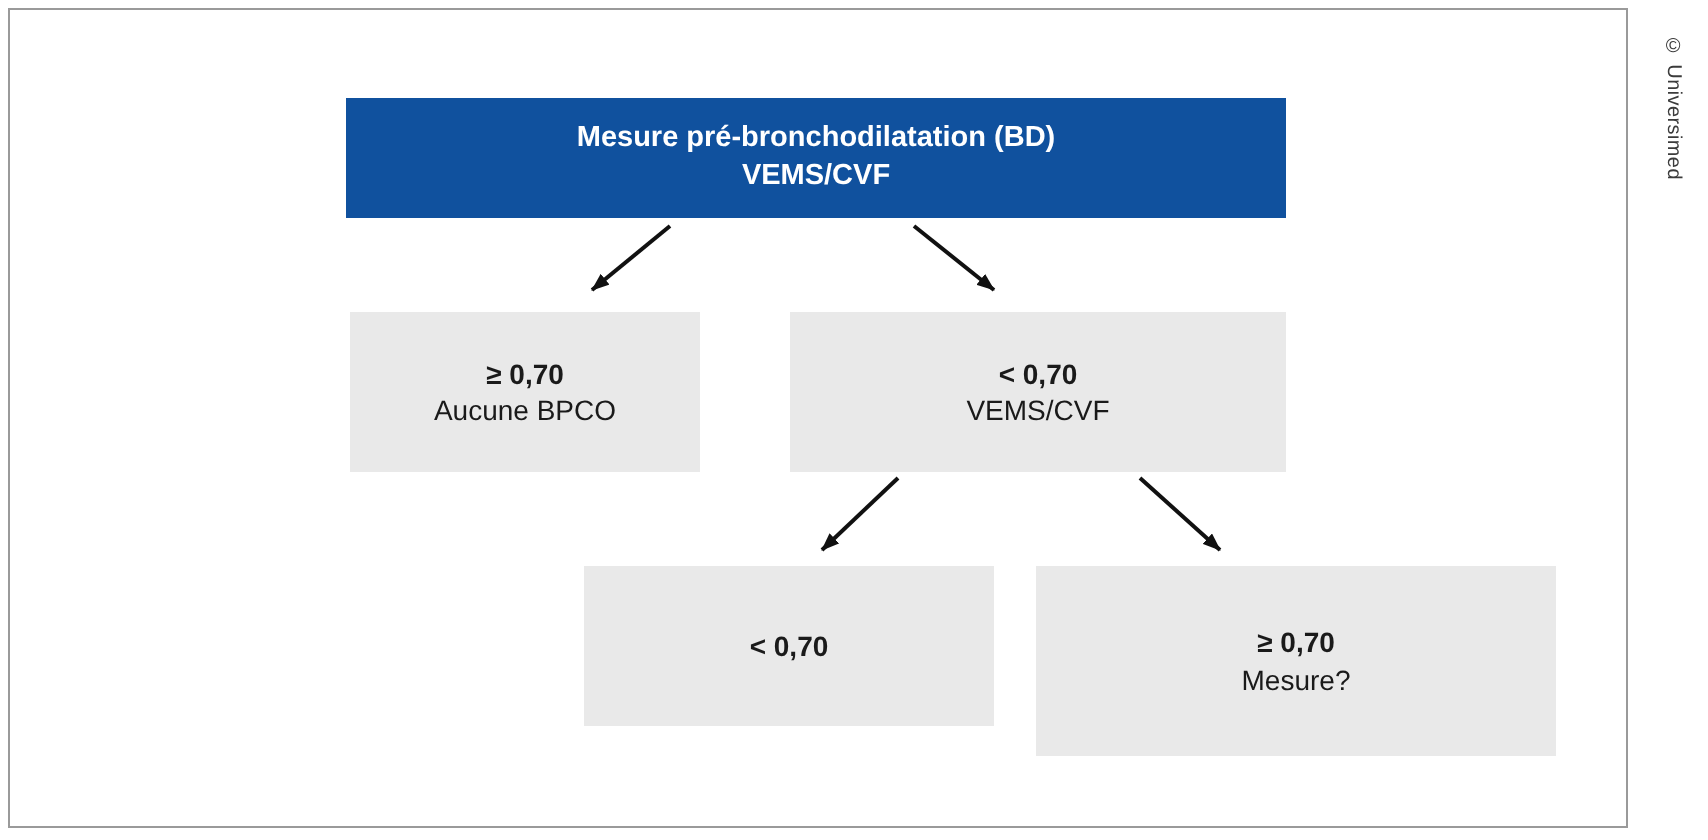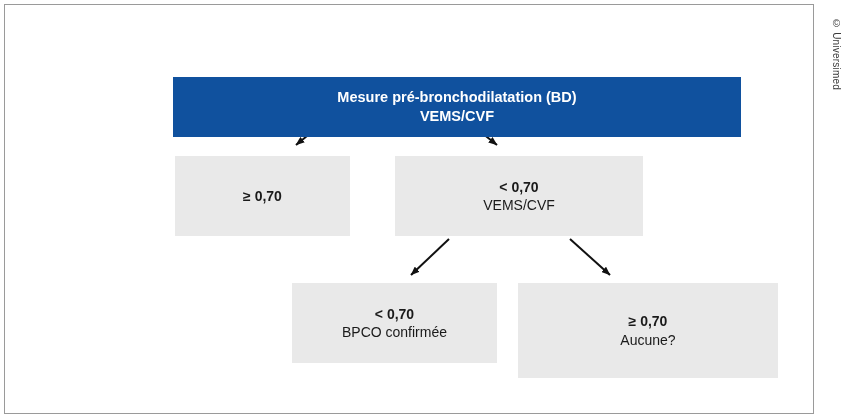--- a/index.html
+++ b/index.html
@@ -85,40 +85,40 @@
         <marker id="arrowhead" markerWidth="9" markerHeight="7" refX="8.5" refY="3.5" orient="auto" markerUnits="userSpaceOnUse">
           <polygon points="0 0, 9 3.5, 0 7" fill="#111111"></polygon>
         </marker>
       </defs>
       <line x1="330" y1="108" x2="291" y2="140" stroke="#111111" stroke-width="2" marker-end="url(#arrowhead)"></line>
       <line x1="452" y1="108" x2="492" y2="140" stroke="#111111" stroke-width="2" marker-end="url(#arrowhead)"></line>
       <line x1="444" y1="234" x2="406" y2="270" stroke="#111111" stroke-width="2" marker-end="url(#arrowhead)"></line>
       <line x1="565" y1="234" x2="605" y2="270" stroke="#111111" stroke-width="2" marker-end="url(#arrowhead)"></line>
     </svg>
 
-    <div class="node node-root" style="left: 168px; top: 44px; width: 568px; height: 60px; margin-top: 28px;">
+    <div class="node node-root" style="left: 168px; top: 44px; width: 470px; height: 60px;">
       <div class="line-strong">Mesure pré-bronchodilatation (BD)</div>
       <div class="line-strong">VEMS/CVF</div>
     </div>
 
     <div class="node node-grey" style="left: 170px; top: 151px; width: 175px; height: 80px;">
       <div class="line-strong">≥ 0,70</div>
+      <div class="line-normal">Aucune BPCO</div>
     </div>
 
     <div class="node node-grey" style="left: 390px; top: 151px; width: 248px; height: 80px;">
       <div class="line-strong">&lt; 0,70</div>
       <div class="line-normal">VEMS/CVF</div>
     </div>
 
     <div class="node node-grey" style="left: 287px; top: 278px; width: 205px; height: 80px;">
       <div class="line-strong">&lt; 0,70</div>
-      <div class="line-normal">BPCO confirmée</div>
     </div>
 
     <div class="node node-grey" style="left: 513px; top: 278px; width: 260px; height: 95px;">
       <div class="line-strong">≥ 0,70</div>
-      <div class="line-normal">Aucune?</div>
+      <div class="line-normal">Mesure?</div>
     </div>
 
   </div>
 
   <div class="credit">© Universimed</div>
 </div>
 
 </body></html>

